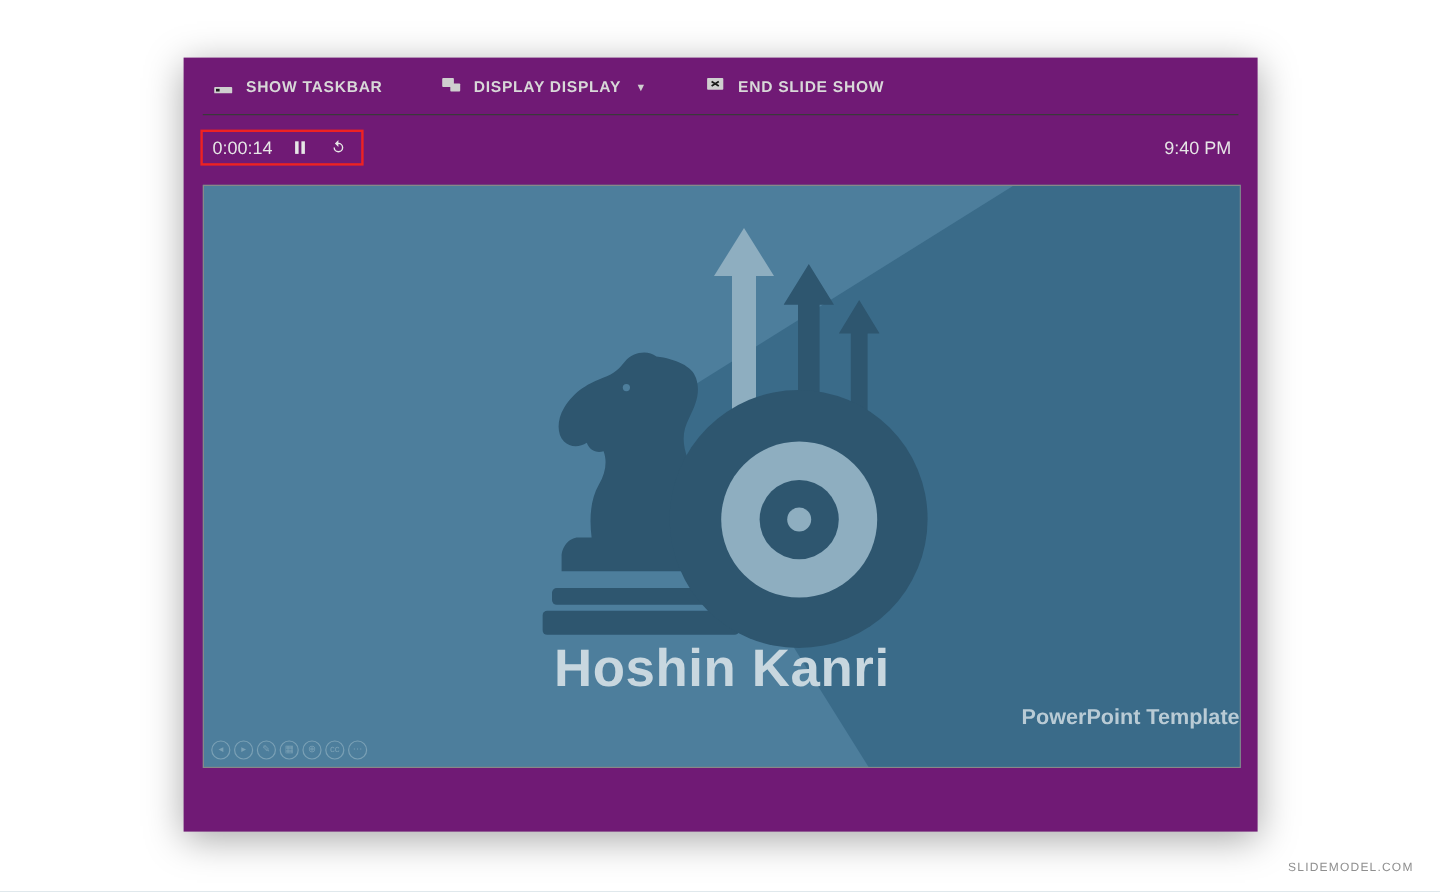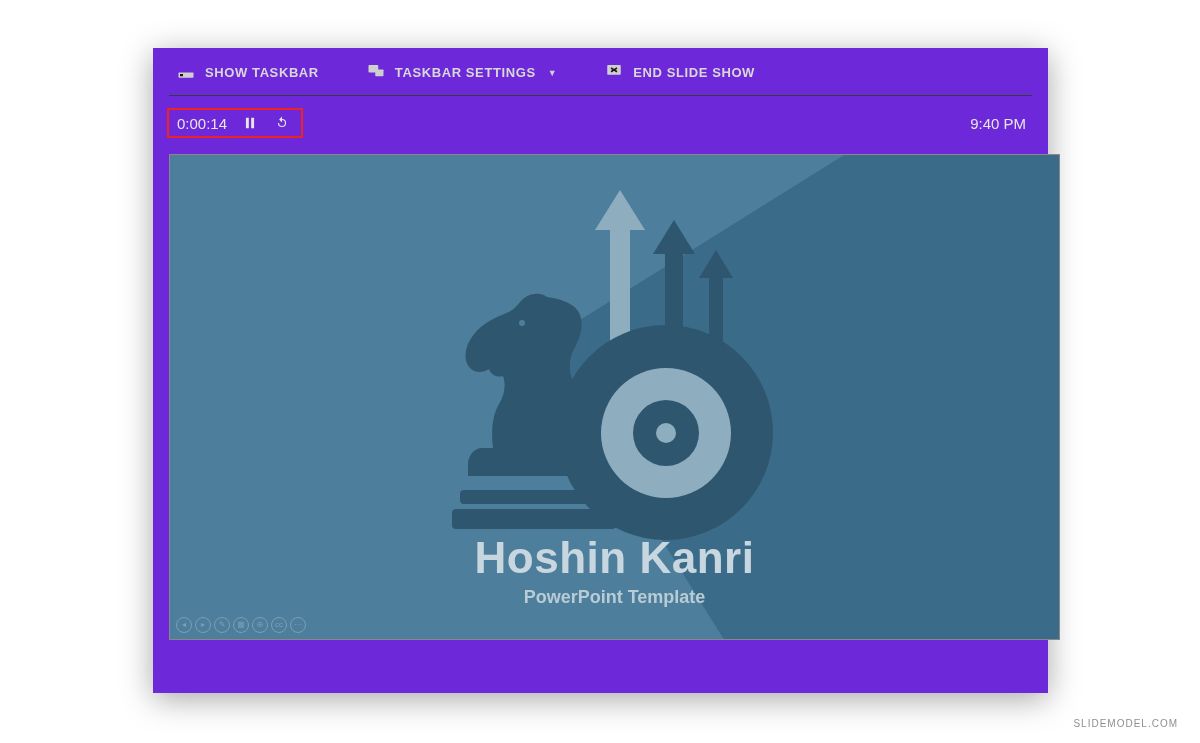--- a/index.html
+++ b/index.html
@@ -1,41 +1,41 @@
 <!DOCTYPE html>
 <html><head>
 <meta charset="utf-8">
 <style>
   html,body{margin:0;padding:0;background:#fff;font-family:Segoe UI,Arial,sans-serif;}
   .stage{width:1200px;height:743px;position:relative;}
-  .card{position:absolute;left:153px;top:48px;width:895px;height:645px;background:#6d28d9;box-shadow:0 6px 30px rgba(0,0,0,.35);}
+  .card{position:absolute;left:153px;top:48px;width:895px;height:645px;background:#701a75;box-shadow:0 6px 30px rgba(0,0,0,.35);}
   .toolbar{display:flex;align-items:center;gap:48px;padding:14px 24px 12px 24px;}
   .tb-item{display:flex;align-items:center;gap:10px;color:#d8d8d8;font-size:13px;font-weight:600;letter-spacing:.6px;cursor:pointer;}
   .tb-item svg{width:18px;height:18px;fill:#cfcfcf;}
   .tri{font-size:9px;margin-left:2px;color:#cfcfcf;}
   .divider{height:1px;background:#3a3a3a;margin:0 16px;}
   .row2{display:flex;align-items:center;justify-content:space-between;padding:12px 22px 12px 14px;color:#e6e6e6;font-size:15px;}
   .timer-box{display:flex;align-items:center;gap:14px;border:2px solid #e22;padding:4px 10px 4px 8px;}
   .timer-box .t{font-weight:400;}
   .icon-btn{display:flex;align-items:center;justify-content:center;width:18px;height:18px;cursor:pointer;}
   .icon-btn svg{width:14px;height:14px;fill:#e6e6e6;}
   .clock{font-size:15px;}
   .slide-wrap{margin:4px 16px 16px 16px;position:relative;}
-  .slide{width:863px;height:484px;border:1px solid #888;background:#4d7e9c;position:relative;overflow:hidden;padding-left:26px;}
+  .slide{width:863px;height:484px;border:1px solid #888;background:#4d7e9c;position:relative;overflow:hidden;}
   .shadow-beam{position:absolute;left:370px;top:190px;width:1200px;height:900px;background:#3a6b89;transform:rotate(-32deg);transform-origin:top left;}
   .arrows{position:absolute;left:425px;top:35px;}
   .arrow{position:absolute;}
   .arrow svg{display:block;}
   .knight{position:absolute;left:282px;top:130px;}
   .target{position:absolute;left:388px;top:170px;width:215px;height:215px;border-radius:50%;background:#2e566f;display:flex;align-items:center;justify-content:center;}
   .target .r2{width:130px;height:130px;border-radius:50%;background:#8eaec0;display:flex;align-items:center;justify-content:center;}
   .target .r3{width:66px;height:66px;border-radius:50%;background:#2e566f;display:flex;align-items:center;justify-content:center;}
   .target .r4{width:20px;height:20px;border-radius:50%;background:#8eaec0;}
   .title{position:absolute;left:0;right:0;top:378px;text-align:center;color:#c8d7df;font-weight:800;font-size:44px;letter-spacing:.5px;}
-  .subtitle{position:absolute;left:0;right:0;top:432px;text-align:center;color:#b9cbd5;font-weight:600;font-size:18px;}
+  .subtitle{position:absolute;left:0;right:0;top:432px;text-align:right;color:#b9cbd5;font-weight:600;font-size:18px;}
   .mini-controls{position:absolute;left:6px;bottom:6px;display:flex;gap:3px;}
   .mini-controls span{width:14px;height:14px;border:1px solid #7aa0b5;border-radius:50%;display:flex;align-items:center;justify-content:center;color:#7aa0b5;font-size:8px;line-height:1;}
   .watermark{position:absolute;right:22px;bottom:14px;font-size:10px;letter-spacing:1px;color:#8f8f8f;}
 </style>
 </head>
 <body>
 
 <div class="stage">
   <div class="card">
 
@@ -49,21 +49,21 @@
         </span>
         <span>SHOW TASKBAR</span>
       </div>
       <div class="tb-item">
         <span>
           <svg viewBox="0 0 24 24">
               <rect x="2" y="4" width="13" height="10" rx="1"></rect>
               <rect x="11" y="10" width="11" height="9" rx="1"></rect>
             </svg>
         </span>
-        <span>TASKBAR SETTINGS</span>
+        <span>DISPLAY DISPLAY</span>
         <span class="tri">▼</span>
       </div>
       <div class="tb-item">
         <span>
           <svg viewBox="0 0 24 24">
               <rect x="3" y="4" width="18" height="13" rx="1"></rect>
               <path d="M8 8l8 5M16 8l-8 5" stroke="#1a1a1a" stroke-width="2"></path>
             </svg>
         </span>
         <span>END SLIDE SHOW</span>

